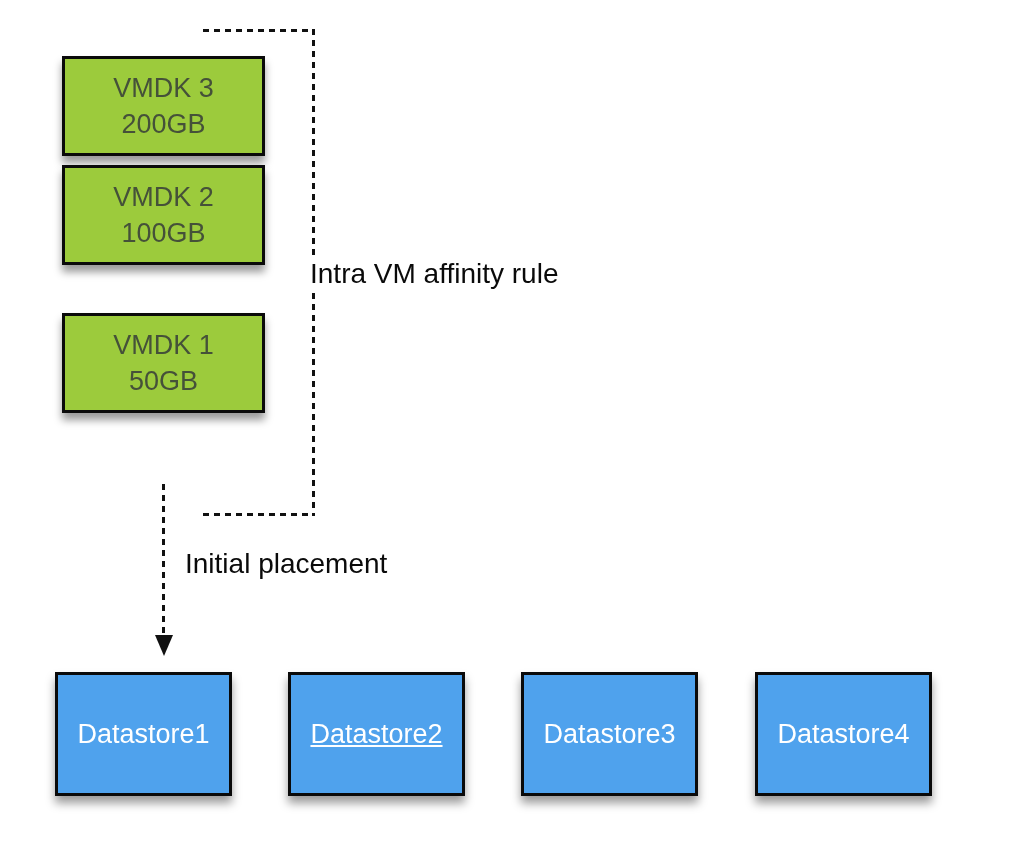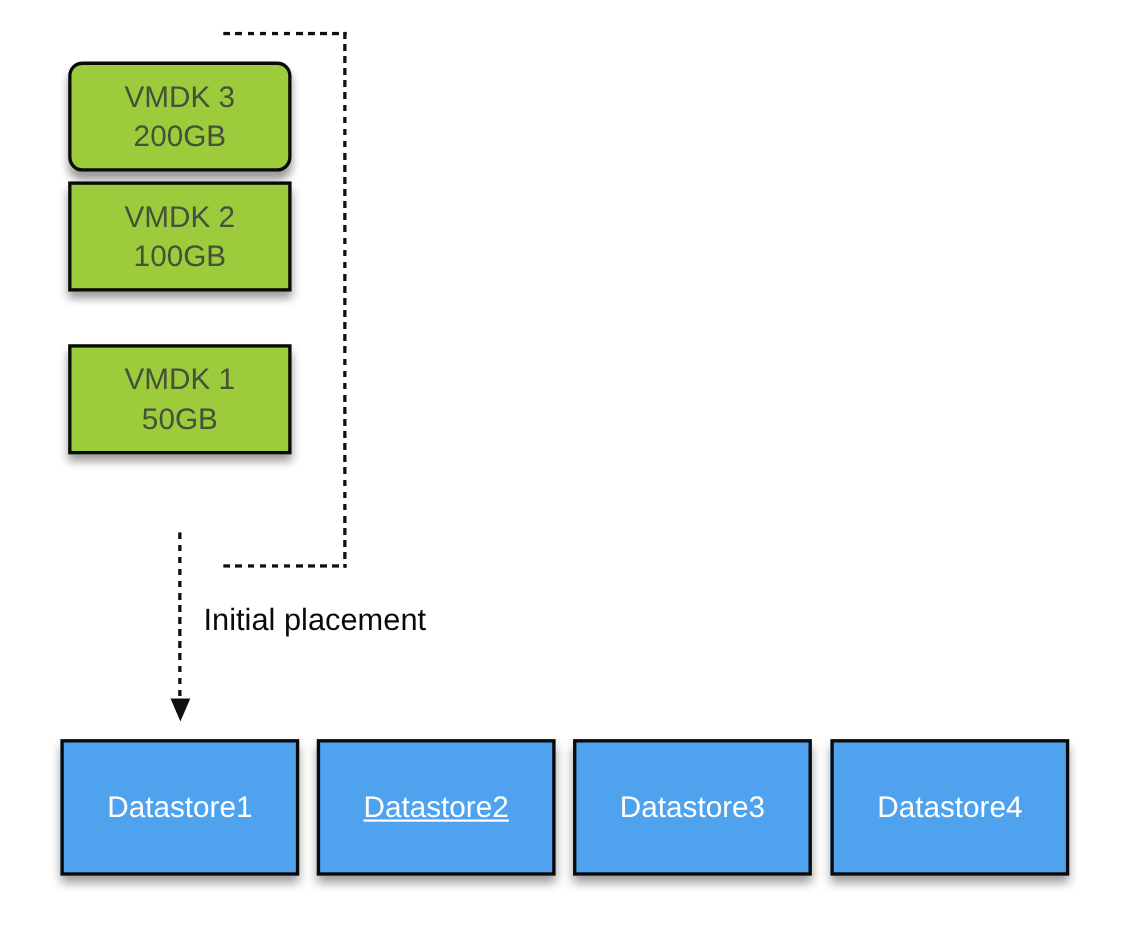--- a/index.html
+++ b/index.html
@@ -34,21 +34,21 @@
     box-shadow: 0 7px 8px rgba(0,0,0,0.40);
     display: flex;
     flex-direction: column;
     justify-content: center;
     align-items: center;
     color: var(--vm-box-text);
     font-size: 27px;
     line-height: 36px;
     text-align: center;
   }
-  .vmbox-1 { top: 56px; border-radius: 13px; }
+  .vmbox-1 { top: 56px; }
   .vmbox-2 { top: 165px; }
   .vmbox-3 { top: 273px; margin-top: 40px; }
   .vmbox-4 { top: 383px; }
 
   
   .dot-h {
     position: absolute;
     height: 3px;
     background: repeating-linear-gradient(90deg, var(--line-color) 0 6px, transparent 6px 11px);
   }
@@ -82,21 +82,21 @@
     height: 0;
     border-left: 9px solid transparent;
     border-right: 9px solid transparent;
     border-top: 21px solid var(--line-color);
   }
 
   
   .dsbox {
     position: absolute;
     top: 672px;
-    width: 217px;
+    width: 177px;
     height: 124px;
     background: var(--datastore-fill);
     border: 3px solid var(--box-border);
     box-shadow: 0 7px 9px rgba(0,0,0,0.40);
     display: flex;
     justify-content: center;
     align-items: center;
     color: var(--datastore-text);
     font-size: 27px;
     text-align: center;
@@ -121,20 +121,21 @@
   </div>
   <div class="vmbox vmbox-2">
     <div class="vm-line">VMDK 2</div>
     <div class="vm-line">100GB</div>
   </div>
   <div class="vmbox vmbox-3">
     <div class="vm-line">VMDK 1</div>
     <div class="vm-line">50GB</div>
   </div>
 
+  <div class="diagram-label affinity-label">Intra VM affinity rule</div>
 
   <div class="dot-v arrow-line"></div>
   <div class="arrow-head"></div>
 
   <div class="diagram-label placement-label">Initial placement</div>
 
   <div class="dsbox dsbox-1">
     <span>Datastore1</span>
   </div>
   <div class="dsbox dsbox-2">

